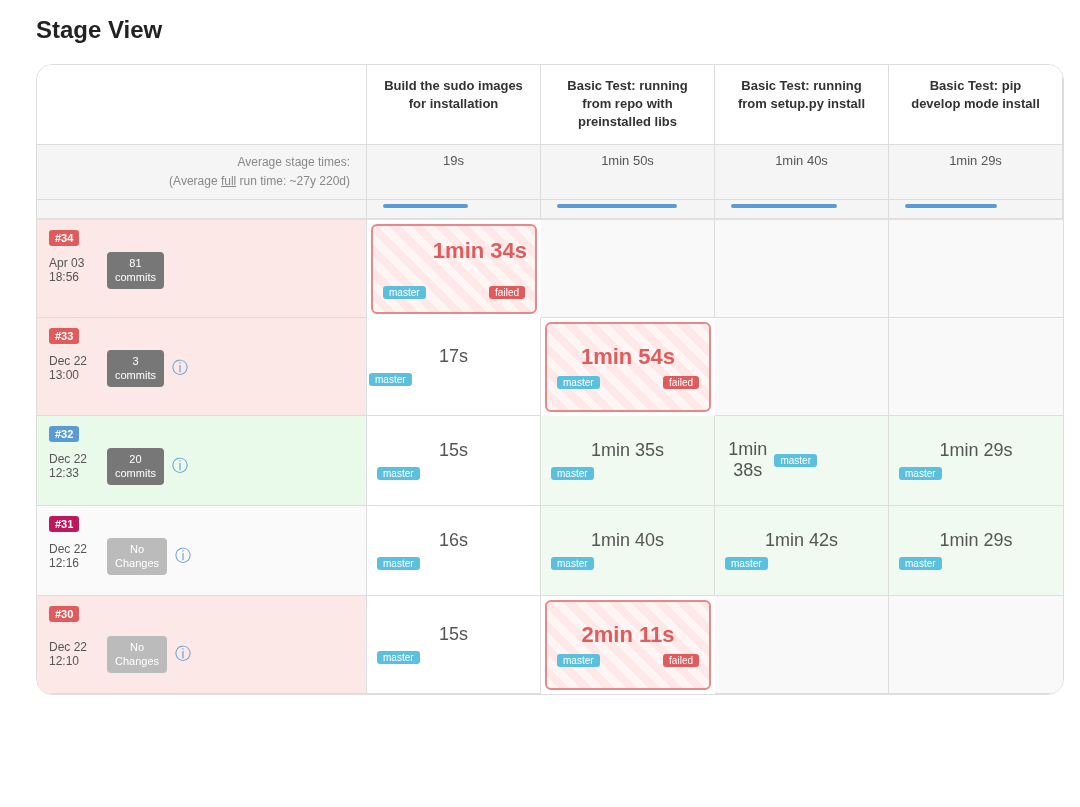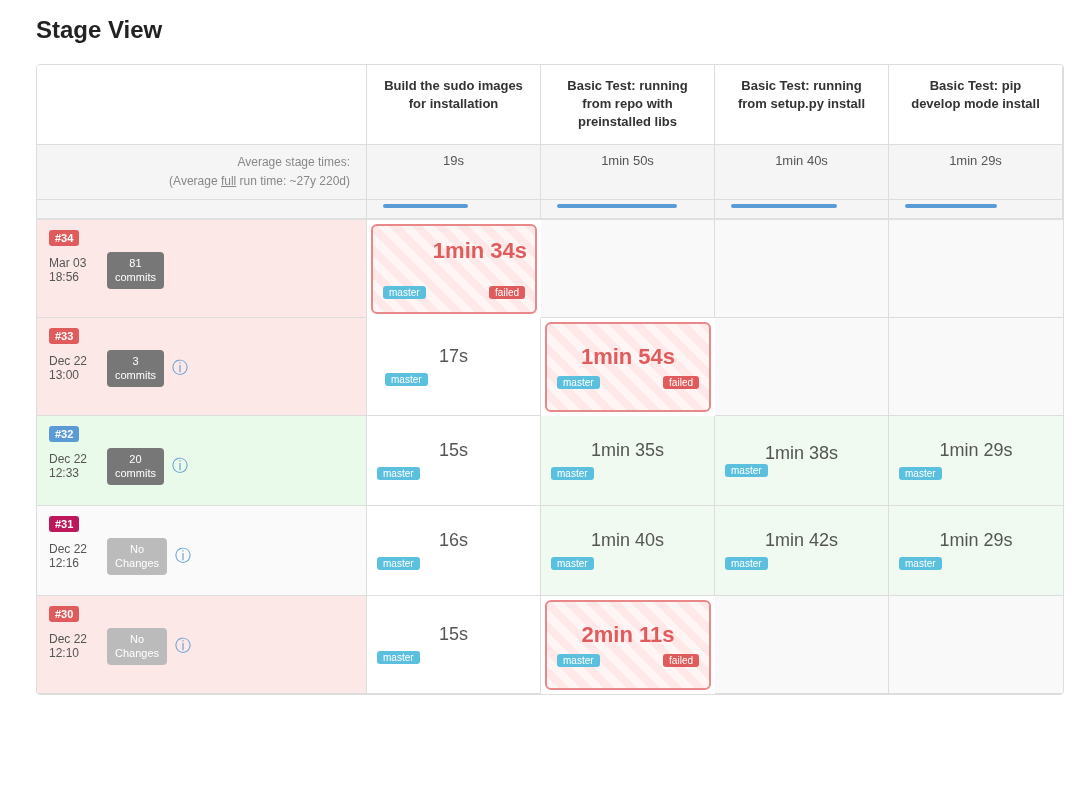--- a/index.html
+++ b/index.html
@@ -2,21 +2,21 @@
 <html><head>
   <meta charset="utf-8">
   <style>
     * { box-sizing: border-box; margin: 0; padding: 0; }
     body { font-family: -apple-system, BlinkMacSystemFont, "Segoe UI", Arial, sans-serif; background: #fff; color: #333; font-size: 13px; }
     
     .page { padding: 16px; margin-left: 20px; }
     
     .page-title { font-size: 24px; font-weight: bold; margin-bottom: 20px; color: #222; }
     
-    .stage-table { display: grid; grid-template-columns: 330px repeat(4, 1fr); border: 1px solid #ddd; border-radius: 4px; overflow: hidden; }
+    .stage-table { display: grid; grid-template-columns: 330px repeat(4, 1fr); border: 1px solid #ddd; border-radius: 16px; overflow: hidden; }
     
     
     .header-cell { background: #fff; border-bottom: 1px solid #ddd; border-right: 1px solid #ddd; padding: 12px 16px; text-align: center; font-weight: bold; font-size: 13px; line-height: 1.4; color: #333; }
     .header-cell:last-child { border-right: none; }
     .header-cell.left-header { background: #fff; text-align: right; }
     
     
     .avg-cell { background: #f5f5f5; border-bottom: 1px solid #ddd; border-right: 1px solid #ddd; padding: 8px 16px; text-align: center; font-size: 13px; color: #555; }
     .avg-cell:last-child { border-right: none; }
     .avg-cell.left-avg { text-align: right; color: #888; font-size: 12px; line-height: 1.6; }
@@ -63,21 +63,21 @@
     <div class="bar-cell">
         <div class="bar-inner" style="width:65%"></div>
       </div>
 
     <div id="build-rows-container" style="display:contents"><div style="border-right: 1px solid rgb(221, 221, 221); border-bottom: 1px solid rgb(221, 221, 221); padding: 10px 12px; background: rgb(252, 232, 230); display: flex; flex-direction: column; gap: 4px;">
     <div style="display:flex; align-items:flex-start; gap:6px;">
       <span style="display:inline-block; background:#e05c5c; color:#fff; border-radius:3px; padding:2px 6px; font-size:11px; font-weight:bold;">#34</span>
     </div>
     <div style="display:flex; align-items:center; gap:8px; margin-top:2px;">
       <div style="font-size:12px; color:#555; min-width:50px;">
-        <span style="display:block;">Mar 03</span>
+        <span style="display:block;">Apr 03</span>
         <span style="display:block;">18:56</span>
       </div>
       <div style="background:#777; color:#fff; border-radius:4px; padding:4px 8px; font-size:11px; text-align:center; line-height:1.3; min-width:55px;">
         <span style="display:block;">81</span>
         <span style="display:block;">commits</span>
       </div>
 
     </div>
   </div><div style="border: 2px solid rgb(232, 136, 136); padding: 12px 8px; text-align: center; display: flex; flex-direction: column; align-items: flex-end; justify-content: center; gap: 22px; min-height: 90px; background: repeating-linear-gradient(45deg, rgb(255, 245, 245) 0px, rgb(255, 245, 245) 8px, rgb(255, 232, 232) 8px, rgb(255, 232, 232) 16px); border-radius: 6px; margin: 4px;">
         <span style="font-size:22px; font-weight:bold; color:#e05c5c;">1min 34s</span>
@@ -93,21 +93,21 @@
       <div style="font-size:12px; color:#555; min-width:50px;">
         <span style="display:block;">Dec 22</span>
         <span style="display:block;">13:00</span>
       </div>
       <div style="background:#777; color:#fff; border-radius:4px; padding:4px 8px; font-size:11px; text-align:center; line-height:1.3; min-width:55px;">
         <span style="display:block;">3</span>
         <span style="display:block;">commits</span>
       </div>
       <span style="color:#5b9bd5; font-size:16px;">ⓘ</span>
     </div>
-  </div><div style="border-right: 1px solid rgb(221, 221, 221); border-bottom: 1px solid rgb(221, 221, 221); padding: 12px 16px; text-align: center; display: flex; flex-direction: column; align-items: center; justify-content: center; gap: 6px; min-height: 90px; background: rgb(255, 255, 255);">
+  </div><div style="border-right: 1px solid rgb(221, 221, 221); border-bottom: 1px solid rgb(221, 221, 221); padding: 12px 0; text-align: center; display: flex; flex-direction: column; align-items: center; justify-content: center; gap: 6px; min-height: 90px; background: rgb(255, 255, 255);">
         <span style="font-size:18px; color:#555;">17s</span>
         <div style="display:flex; justify-content:flex-start; width:100%; padding:0 2px;">
           <span style="background:#5bc0de; color:#fff; border-radius:3px; padding:1px 6px; font-size:10px;">master</span>
         </div>
       </div><div style="border: 2px solid rgb(232, 136, 136); padding: 12px 8px; text-align: center; display: flex; flex-direction: column; align-items: center; justify-content: center; gap: 6px; min-height: 90px; background: repeating-linear-gradient(45deg, rgb(255, 245, 245) 0px, rgb(255, 245, 245) 8px, rgb(255, 232, 232) 8px, rgb(255, 232, 232) 16px); border-radius: 6px; margin: 4px;">
         <span style="font-size:22px; font-weight:bold; color:#e05c5c;">1min 54s</span>
         <div style="display:flex; justify-content:space-between; width:100%; padding:0 2px;">
           <span style="background:#5bc0de; color:#fff; border-radius:3px; padding:1px 6px; font-size:10px;">master</span>
           <span style="background:#e05c5c; color:#fff; border-radius:3px; padding:1px 6px; font-size:10px;">failed</span>
         </div>
@@ -129,21 +129,21 @@
   </div><div style="border-right: 1px solid rgb(221, 221, 221); border-bottom: 1px solid rgb(221, 221, 221); padding: 12px 8px; text-align: center; display: flex; flex-direction: column; align-items: center; justify-content: center; gap: 6px; min-height: 90px; background: rgb(255, 255, 255);">
         <span style="font-size:18px; color:#555;">15s</span>
         <div style="display:flex; justify-content:flex-start; width:100%; padding:0 2px;">
           <span style="background:#5bc0de; color:#fff; border-radius:3px; padding:1px 6px; font-size:10px;">master</span>
         </div>
       </div><div style="border-right: 1px solid rgb(221, 221, 221); border-bottom: 1px solid rgb(221, 221, 221); padding: 12px 8px; text-align: center; display: flex; flex-direction: column; align-items: center; justify-content: center; gap: 6px; min-height: 90px; background: rgb(240, 250, 240);">
         <span style="font-size:18px; color:#555;">1min 35s</span>
         <div style="display:flex; justify-content:flex-start; width:100%; padding:0 2px;">
           <span style="background:#5bc0de; color:#fff; border-radius:3px; padding:1px 6px; font-size:10px;">master</span>
         </div>
-      </div><div style="border-right: 1px solid rgb(221, 221, 221); border-bottom: 1px solid rgb(221, 221, 221); padding: 12px 8px; text-align: center; display: flex; flex-direction: column; align-items: center; justify-content: center; min-height: 90px; background: rgb(240, 250, 240);">
+      </div><div style="border-right: 1px solid rgb(221, 221, 221); border-bottom: 1px solid rgb(221, 221, 221); padding: 12px 8px; text-align: center; display: flex; flex-direction: row; align-items: center; justify-content: center; min-height: 90px; background: rgb(240, 250, 240);">
         <span style="font-size:18px; color:#555;">1min 38s</span>
         <div style="display:flex; justify-content:flex-start; width:100%; padding:0 2px;">
           <span style="background:#5bc0de; color:#fff; border-radius:3px; padding:1px 6px; font-size:10px;">master</span>
         </div>
       </div><div style="border-right: none; border-bottom: 1px solid rgb(221, 221, 221); padding: 12px 8px; text-align: center; display: flex; flex-direction: column; align-items: center; justify-content: center; gap: 6px; min-height: 90px; background: rgb(240, 250, 240);">
         <span style="font-size:18px; color:#555;">1min 29s</span>
         <div style="display:flex; justify-content:flex-start; width:100%; padding:0 2px;">
           <span style="background:#5bc0de; color:#fff; border-radius:3px; padding:1px 6px; font-size:10px;">master</span>
         </div>
       </div><div style="border-right: 1px solid rgb(221, 221, 221); border-bottom: 1px solid rgb(221, 221, 221); padding: 10px 12px; background: rgb(250, 250, 250); display: flex; flex-direction: column; gap: 4px;">
@@ -174,21 +174,21 @@
       </div><div style="border-right: 1px solid rgb(221, 221, 221); border-bottom: 1px solid rgb(221, 221, 221); padding: 12px 8px; text-align: center; display: flex; flex-direction: column; align-items: center; justify-content: center; gap: 6px; min-height: 90px; background: rgb(240, 250, 240);">
         <span style="font-size:18px; color:#555;">1min 42s</span>
         <div style="display:flex; justify-content:flex-start; width:100%; padding:0 2px;">
           <span style="background:#5bc0de; color:#fff; border-radius:3px; padding:1px 6px; font-size:10px;">master</span>
         </div>
       </div><div style="border-right: none; border-bottom: 1px solid rgb(221, 221, 221); padding: 12px 8px; text-align: center; display: flex; flex-direction: column; align-items: center; justify-content: center; gap: 6px; min-height: 90px; background: rgb(240, 250, 240);">
         <span style="font-size:18px; color:#555;">1min 29s</span>
         <div style="display:flex; justify-content:flex-start; width:100%; padding:0 2px;">
           <span style="background:#5bc0de; color:#fff; border-radius:3px; padding:1px 6px; font-size:10px;">master</span>
         </div>
-      </div><div style="border-right: 1px solid rgb(221, 221, 221); border-bottom: 1px solid rgb(221, 221, 221); padding: 10px 12px; background: rgb(252, 232, 230); display: flex; flex-direction: column; gap: 4px;">
+      </div><div style="border-right: 1px solid rgb(221, 221, 221); border-bottom: 1px solid rgb(221, 221, 221); padding: 10px 12px; background: rgb(252, 232, 230); display: flex; flex-direction: column; gap: 12px;">
     <div style="display:flex; align-items:flex-start; gap:6px;">
       <span style="display:inline-block; background:#e05c5c; color:#fff; border-radius:3px; padding:2px 6px; font-size:11px; font-weight:bold;">#30</span>
     </div>
     <div style="display:flex; align-items:center; gap:8px; margin-top:2px;">
       <div style="font-size:12px; color:#555; min-width:50px;">
         <span style="display:block;">Dec 22</span>
         <span style="display:block;">12:10</span>
       </div>
       <div style="background:#bbb; color:#fff; border-radius:4px; padding:4px 8px; font-size:11px; text-align:center; line-height:1.3; min-width:55px;">
         <span style="display:block;">No</span>

